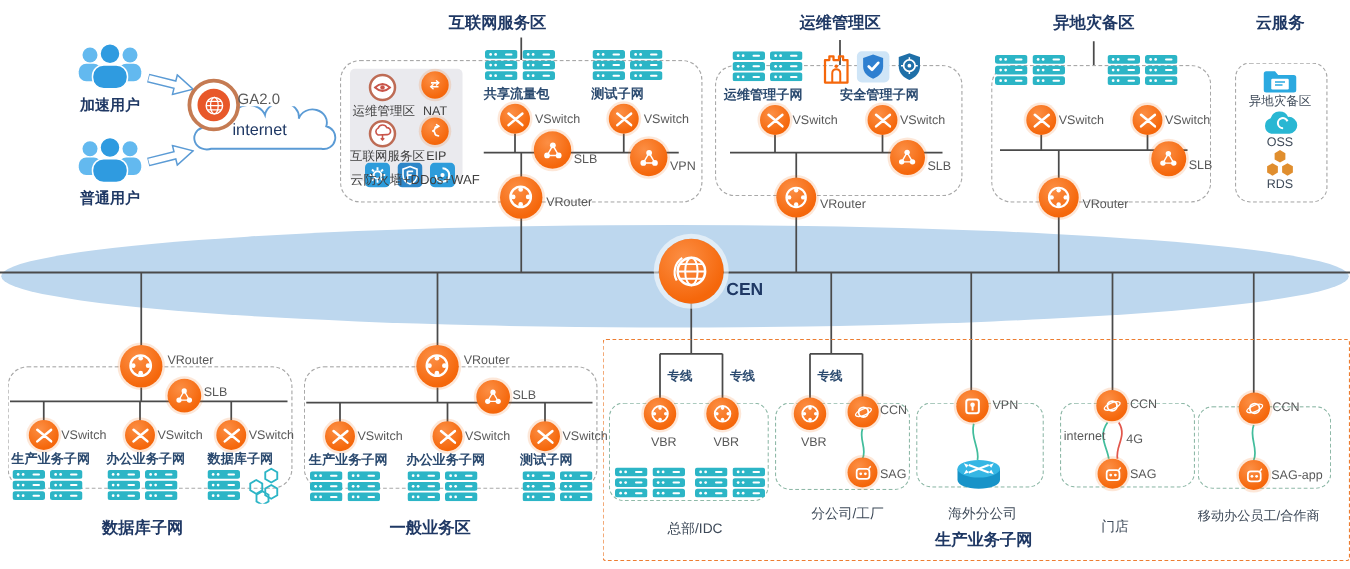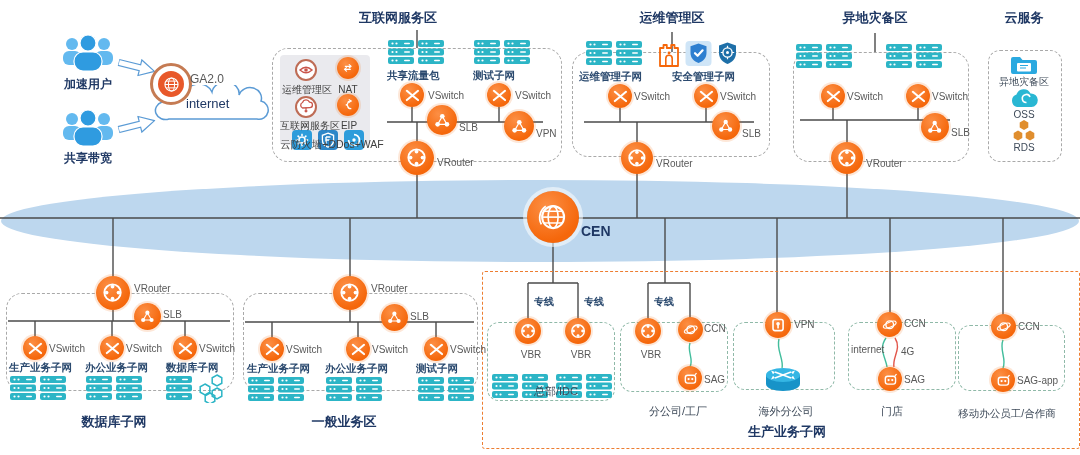--- a/index.html
+++ b/index.html
@@ -112,21 +112,21 @@
         <circle cx="12" cy="12" r="6"></circle>
         <rect x="3" y="19" width="18" height="14" rx="6"></rect>
         <circle cx="44" cy="12" r="6"></circle>
         <rect x="35" y="19" width="18" height="14" rx="6"></rect>
       </g>
       <g fill="#2F9BE0" stroke="#fff" stroke-width="1.2">
         <circle cx="28" cy="11" r="8"></circle>
         <rect x="14" y="20" width="28" height="19" rx="9"></rect>
       </g>
     </svg>
-  <div class="lb userlb" style="left:52px;top:152px;width:72px">共享带宽</div>
+  <div class="lb userlb" style="left:52px;top:152px;width:72px">普通用户</div>
   <svg class="ic" style="left:118px;top:116px;transform:rotate(-14deg)" width="38" height="18" viewBox="0 0 38 18">
       <polygon points="0,6 22,6 22,1 37,9 22,17 22,12 0,12" fill="#fff" stroke="#5B9BD5" stroke-width="1.2"></polygon>
     </svg>
 
   <svg class="ic" style="left:147px;top:85px" width="130" height="40" viewBox="0 0 130 40">
       <path d="M22 34 A10 9 0 0 1 15 17 A12 11 0 0 1 38 9 A14 12 0 0 1 65 7 A13 11 0 0 1 92 10 A11 10 0 0 1 114 16 A9 9 0 0 1 110 34 Z" fill="#fff" stroke="#5B9BD5" stroke-width="1.5"></path>
     </svg>
   <div class="lb netlb" style="left:186px;top:97px">internet</div>
   <div class="abs" style="left:150px;top:63px;width:36px;height:36px;border-radius:50%;border:3px solid #C57B53;background:#fff;display:flex;align-items:center;justify-content:center;z-index:3">
     <div style="width:26px;height:26px;border-radius:50%;background:#E8582A;display:flex;align-items:center;justify-content:center">
@@ -965,21 +965,21 @@
           <rect x="16" y="2.7" width="6" height="1.6" rx=".8"></rect>
           <circle cx="4.5" cy="12" r="1.1"></circle>
           <circle cx="8.5" cy="12" r="1.1"></circle>
           <rect x="16" y="11.2" width="6" height="1.6" rx=".8"></rect>
           <circle cx="4.5" cy="20.5" r="1.1"></circle>
           <circle cx="8.5" cy="20.5" r="1.1"></circle>
           <rect x="16" y="19.7" width="6" height="1.6" rx=".8"></rect>
         </g>
       </svg>
     </div>
-  <div class="lb site" style="left:521px;top:385px;width:70px">总部/IDC</div>
+  <div class="lb site" style="left:521px;top:417px;width:70px">总部/IDC</div>
 
   <div class="box inner" style="left:620px;top:322px;width:106px;height:68px"></div>
   <div class="lb nl" style="left:654px;top:296px;font-size:10px">专线</div>
   <div class="oc s26" style="left:635px;top:318px">
       <svg viewBox="0 0 18 18">
         <circle cx="9" cy="9" r="7" fill="none" stroke="#fff" stroke-width="1.6"></circle>
         <circle cx="9" cy="3.9" r="1.6" fill="#fff"></circle>
         <circle cx="9" cy="14.1" r="1.6" fill="#fff"></circle>
         <circle cx="3.9" cy="9" r="1.6" fill="#fff"></circle>
         <circle cx="14.1" cy="9" r="1.6" fill="#fff"></circle>
@@ -1041,21 +1041,21 @@
   <div class="lb il" style="left:901px;top:346px">4G</div>
   <div class="oc s24" style="left:878px;top:367px">
       <svg viewBox="0 0 16 16">
         <rect x="2.5" y="4.5" width="11" height="8.5" rx="2.5" fill="none" stroke="#fff" stroke-width="1.5"></rect>
         <circle cx="6" cy="8.7" r="1.2" fill="#fff"></circle>
         <circle cx="10" cy="8.7" r="1.2" fill="#fff"></circle>
         <path d="M12.8 4.2 L14.6 2.2" stroke="#fff" stroke-width="1.3"></path>
       </svg>
     </div>
   <div class="lb il" style="left:904px;top:374px">SAG</div>
-  <div class="lb site" style="left:862px;top:405px;width:60px">门店</div>
+  <div class="lb site" style="left:862px;top:416px;width:60px">门店</div>
 
   <div class="box inner" style="left:958px;top:325px;width:105px;height:64px"></div>
   <div class="oc s25" style="left:991px;top:314px">
       <svg viewBox="0 0 16 16">
         <circle cx="8" cy="8" r="4" fill="none" stroke="#fff" stroke-width="1.5"></circle>
         <ellipse cx="8" cy="8" rx="7" ry="2.6" fill="none" stroke="#fff" stroke-width="1.1" transform="rotate(-22 8 8)"></ellipse>
       </svg>
     </div>
   <div class="lb il" style="left:1018px;top:321px">CCN</div>
   <div class="oc s24" style="left:991px;top:368px">

